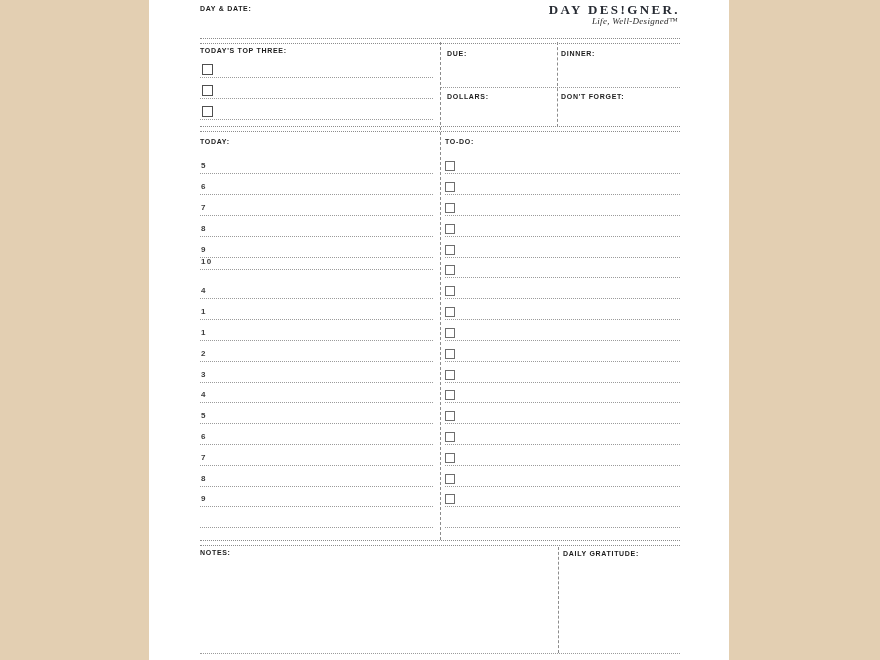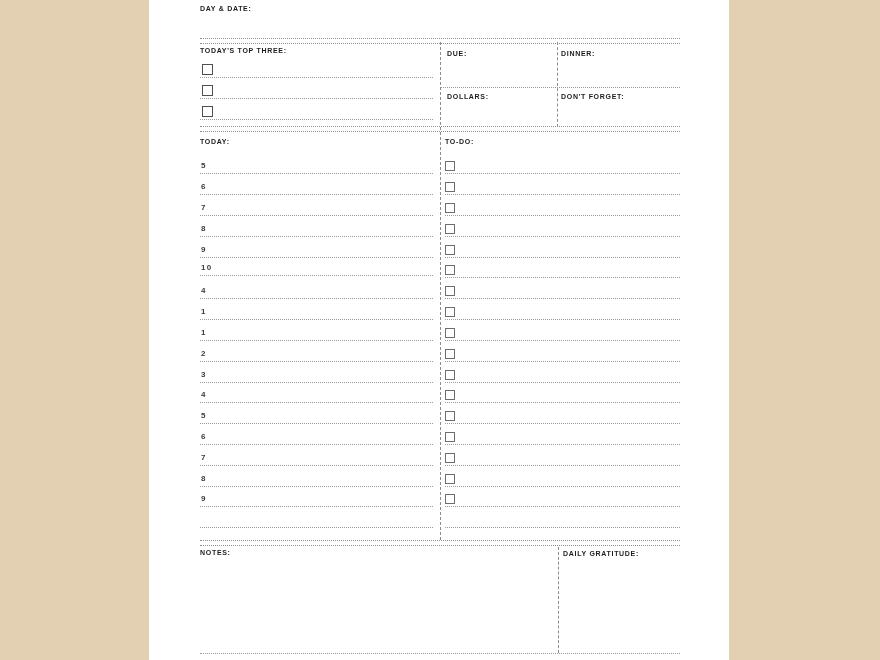--- a/index.html
+++ b/index.html
@@ -35,20 +35,24 @@
   .todo-row{position:absolute;left:296px;width:235px;height:21px;border-bottom:1px dotted var(--line);}
   .cb{position:absolute;left:0;bottom:2px;width:8px;height:8px;border:1px solid var(--box);background:#fff;}
 </style>
 </head>
 <body>
 
 <div class="canvas">
   <div class="sheet">
 
     <div class="lbl" style="left:51px;top:5px;">DAY &amp; DATE:</div>
+    <div class="brand">
+      <div class="brand-name">DAY DES!GNER.</div>
+      <div class="brand-tag">Life, Well-Designed™</div>
+    </div>
 
     <div class="sep" style="top:38px;"></div>
 
     <div class="lbl" style="left:51px;top:47px;">TODAY'S TOP THREE:</div>
     <div id="top-three-rows">
         <div class="tt-row" style="top: 56px;">
           <div class="cb-lg" style="position: absolute;"></div>
         </div>
         <div class="tt-row" style="top: 77px;">
           <div class="cb-lg" style="position: absolute;"></div>
@@ -81,21 +85,21 @@
         </div>
         <div class="sched-row" style="top: 193.94px;">
           <span class="hour">7</span>
         </div>
         <div class="sched-row" style="top: 214.76px;">
           <span class="hour">8</span>
         </div>
         <div class="sched-row" style="top: 235.58px;">
           <span class="hour">9</span>
         </div>
-        <div class="sched-row" style="top: 254px;">
+        <div class="sched-row" style="top: 248px;">
           <span class="hour">10</span>
         </div>
         <div class="sched-row" style="top: 277.22px;">
           <span class="hour">4</span>
         </div>
         <div class="sched-row" style="top: 298.04px;">
           <span class="hour">1</span>
         </div>
         <div class="sched-row" style="top: 318.86px;">
           <span class="hour">1</span>

